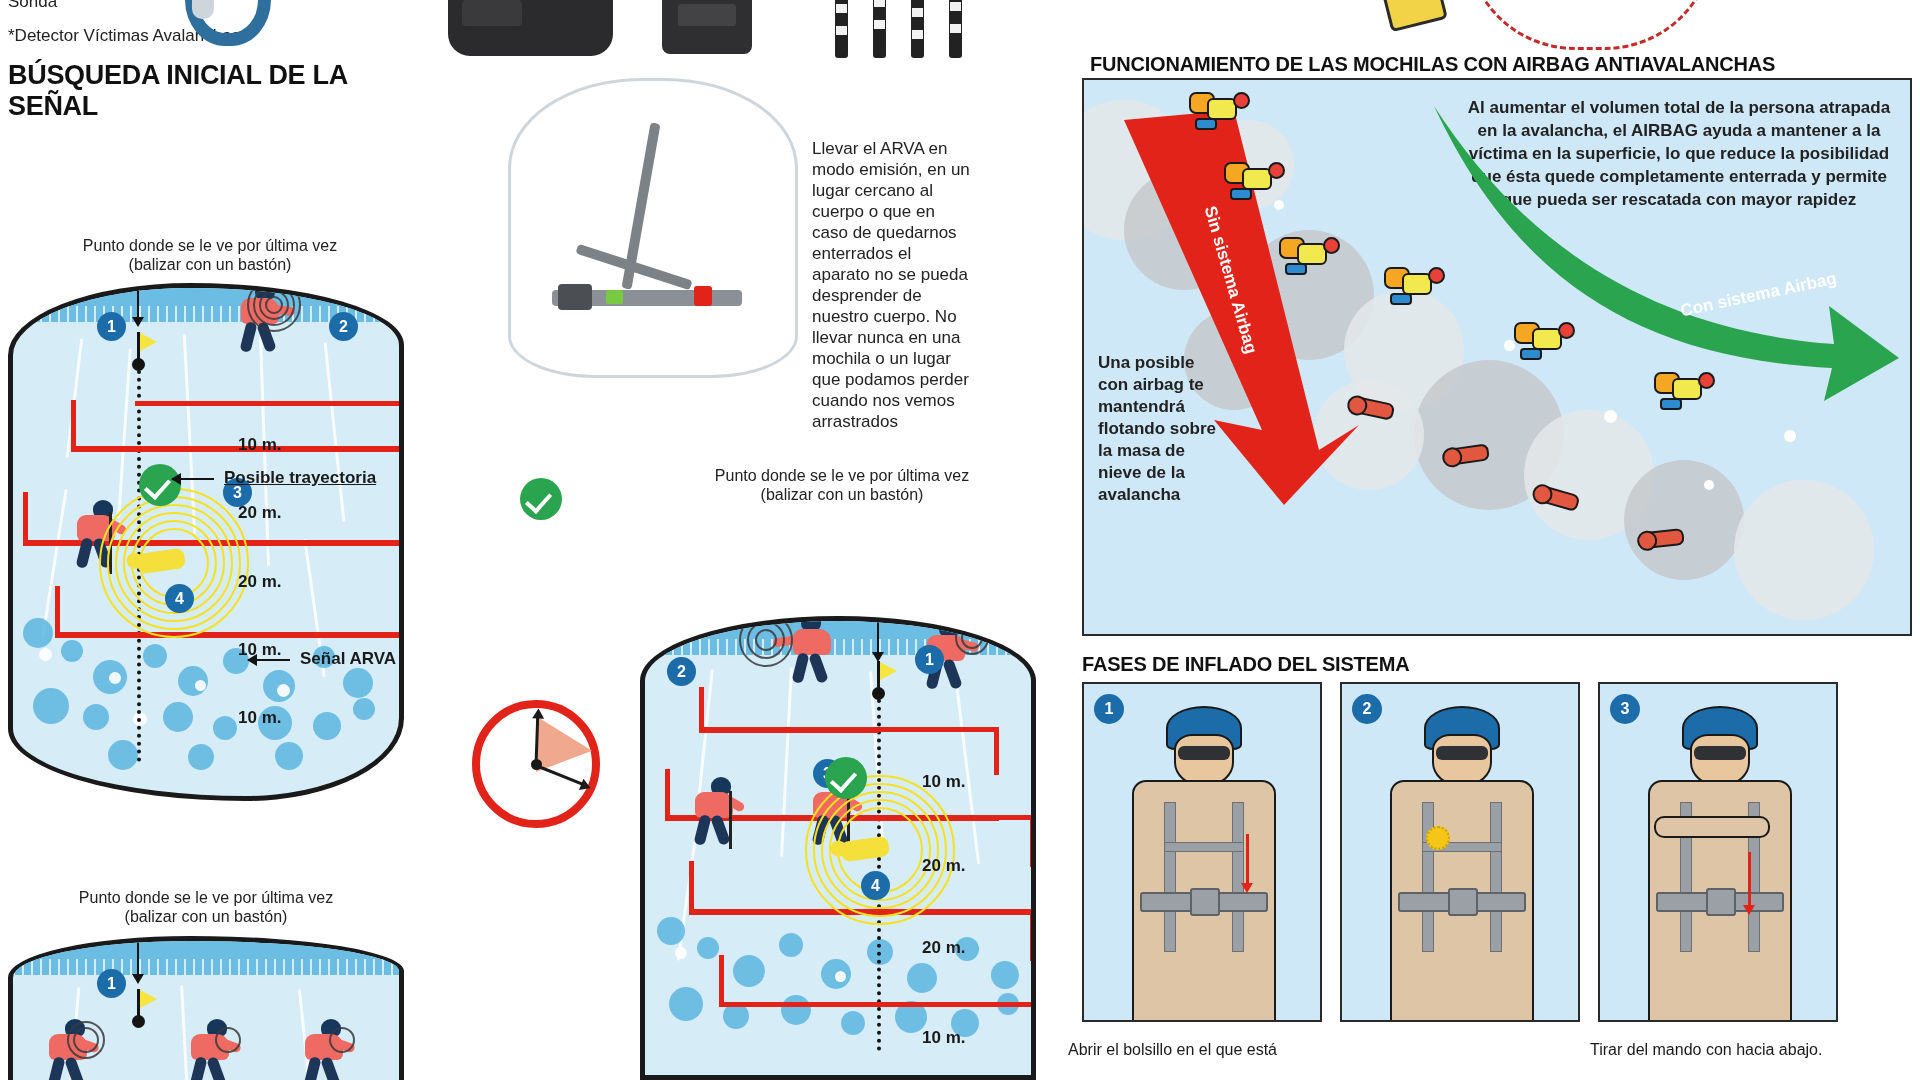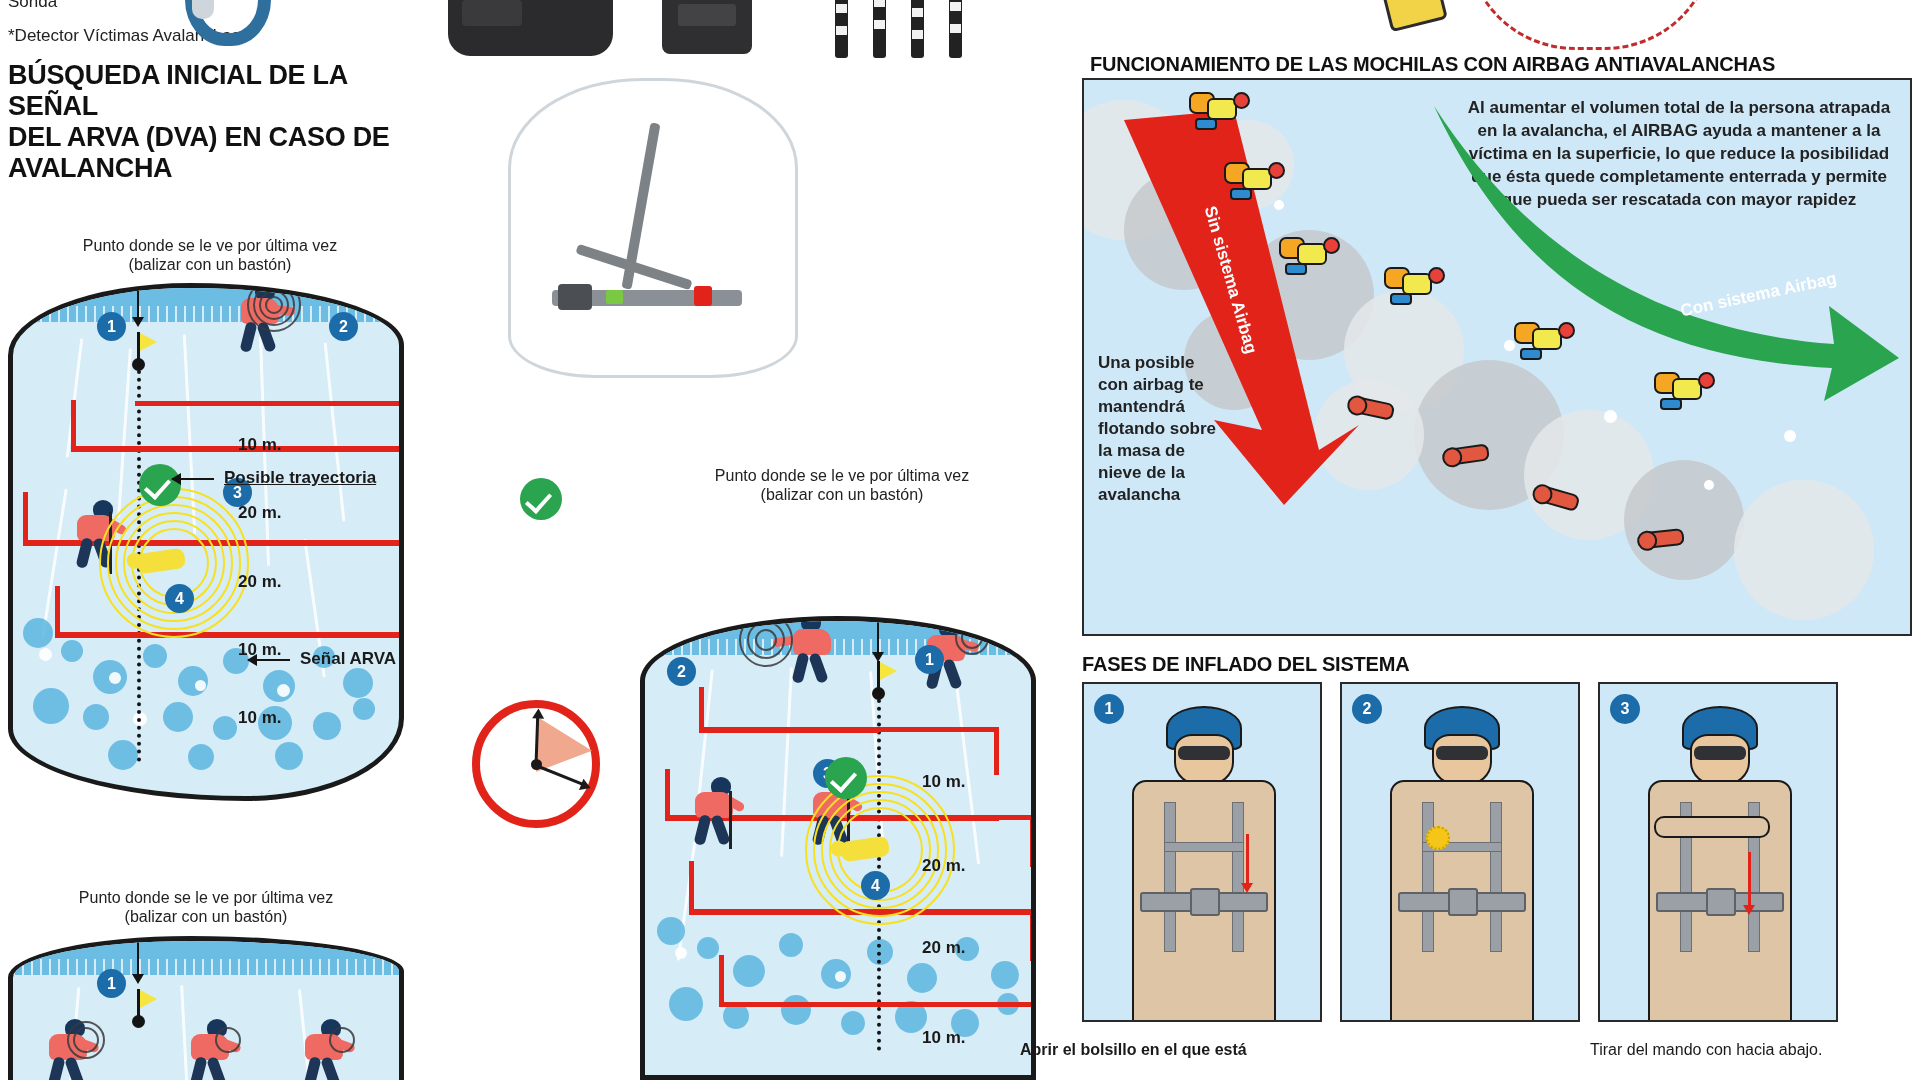--- a/index.html
+++ b/index.html
@@ -184,21 +184,20 @@
           <i style="top:82px"></i>
         </div>
     </div>
 
     <div class="yelTag"></div>
     <div class="dashArc"></div>
   </div>
 
   <div class="leftcol">
     <div class="h1" style="margin-top:0;">BÚSQUEDA INICIAL DE LA SEÑAL</div>
-    <div class="h1" style="margin-bottom:14px;">DEL ARVA (DVA) EN CASO DE AVALANCHA</div>
   </div>
 
   <div style="position:absolute;left:8px;top:236px;width:404px;text-align:center;">
     <div class="small">Punto donde se le ve por última vez</div>
     <div class="small">(balizar con un bastón)</div>
   </div>
 
   <div class="blob" style="position:absolute;left:8px;top:283px;width:396px;height:518px;">
     <div class="crown"></div>
     <div class="streak" style="left:60px;top:50px;height:120px;transform:rotate(7deg);"></div>
@@ -347,20 +346,21 @@
 
   <div class="torsoart" style="left:508px;top:78px;width:290px;height:300px;">
     <div class="body"></div>
     <div class="strapA" style="left:128px;top:44px;width:10px;height:168px;transform:rotate(10deg);"></div>
     <div class="strapA" style="left:66px;top:184px;width:120px;height:10px;transform:rotate(18deg);"></div>
     <div class="belt" style="left:44px;top:212px;width:190px;"></div>
     <div class="buckle" style="left:50px;top:206px;"></div>
     <div class="greenled" style="left:98px;top:212px;"></div>
     <div class="redclip" style="left:186px;top:208px;"></div>
   </div>
+  <div class="body" style="position:absolute;left:812px;top:138px;width:160px;">Llevar el ARVA en modo emisión, en un lugar cercano al cuerpo o que en caso de quedarnos enterrados el aparato no se pueda desprender de nuestro cuerpo. No llevar nunca en una mochila o un lugar que podamos perder cuando nos vemos arrastrados</div>
 
   <div class="chk" style="left:520px;top:478px;"></div>
 
   <div class="clock" style="left:472px;top:700px;">
     <div class="wedge"></div>
     <div class="hand" style="width:48px;transform:rotate(-88deg);"></div>
     <div class="hand" style="width:50px;transform:rotate(22deg);"></div>
     <div class="pivot"></div>
   </div>
 
@@ -561,21 +561,21 @@
       <div class="goggles" style="left:58px;top:40px;width:52px;height:14px;"></div>
       <div class="jacket" style="left:12px;top:74px;width:144px;height:244px;"></div>
       <div class="strap" style="left:44px;top:96px;width:12px;height:150px;"></div>
       <div class="strap" style="left:112px;top:96px;width:12px;height:150px;"></div>
       <div class="strap" style="left:44px;top:136px;width:80px;height:10px;"></div>
       <div class="beltb" style="left:20px;top:186px;width:128px;height:20px;"></div>
       <div class="beltb" style="left:70px;top:182px;width:30px;height:28px;"></div>
     </div>
     <div class="redarr" style="left:162px;top:150px;height:50px;"></div>
   </div>
-  <div class="caption" style="left:1020px;top:1040px;width:250px;font-weight:bold;">Abrir el bolsillo en el  que está</div>
+  <div class="caption" style="left:1068px;top:1040px;width:250px;">Abrir el bolsillo en el  que está</div>
 
   <div class="phase" style="left:1340px;top:682px;width:240px;height:340px;">
     <div class="numb">2</div>
     <div class="torsoMan" style="left:36px;top:22px;width:168px;height:318px;">
       <div class="helmet" style="left:46px;top:0;width:76px;height:44px;"></div>
       <div class="face" style="left:54px;top:28px;width:60px;height:52px;"></div>
       <div class="goggles" style="left:58px;top:40px;width:52px;height:14px;"></div>
       <div class="jacket" style="left:12px;top:74px;width:144px;height:244px;"></div>
       <div class="strap" style="left:44px;top:96px;width:12px;height:150px;"></div>
       <div class="strap" style="left:112px;top:96px;width:12px;height:150px;"></div>

